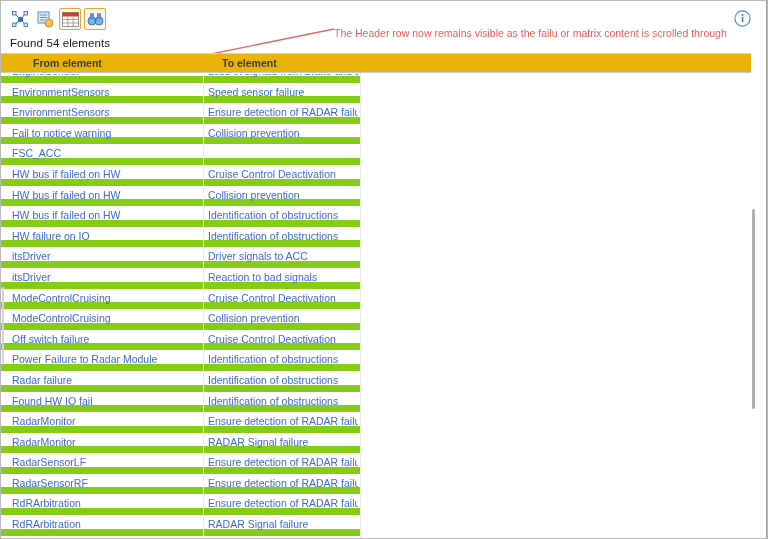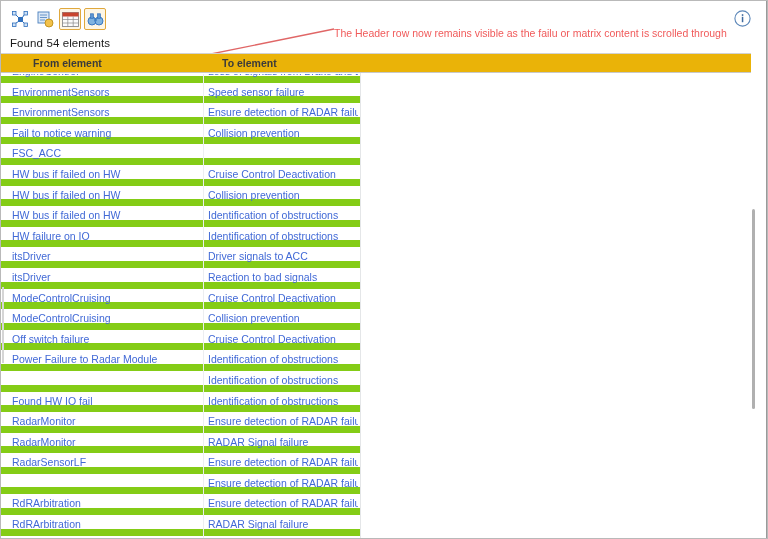--- a/index.html
+++ b/index.html
@@ -336,39 +336,41 @@
           </div>
           <div class="row">
             <div class="cell cell-from">Off switch failure</div>
             <div class="cell cell-to">Cruise Control Deactivation</div>
           </div>
           <div class="row">
             <div class="cell cell-from">Power Failure to Radar Module</div>
             <div class="cell cell-to">Identification of obstructions</div>
           </div>
           <div class="row">
+            <div class="cell cell-from">Radar failure</div>
             <div class="cell cell-to">Identification of obstructions</div>
           </div>
           <div class="row">
             <div class="cell cell-from">Found HW IO fail</div>
             <div class="cell cell-to">Identification of obstructions</div>
           </div>
           <div class="row">
             <div class="cell cell-from">RadarMonitor</div>
             <div class="cell cell-to">Ensure detection of RADAR failu...</div>
           </div>
           <div class="row">
             <div class="cell cell-from">RadarMonitor</div>
             <div class="cell cell-to">RADAR Signal failure</div>
           </div>
           <div class="row">
             <div class="cell cell-from">RadarSensorLF</div>
             <div class="cell cell-to">Ensure detection of RADAR failu...</div>
           </div>
           <div class="row">
+            <div class="cell cell-from">RadarSensorRF</div>
             <div class="cell cell-to">Ensure detection of RADAR failu...</div>
           </div>
           <div class="row">
             <div class="cell cell-from">RdRArbitration</div>
             <div class="cell cell-to">Ensure detection of RADAR failu...</div>
           </div>
           <div class="row">
             <div class="cell cell-from">RdRArbitration</div>
             <div class="cell cell-to">RADAR Signal failure</div>
           </div>

